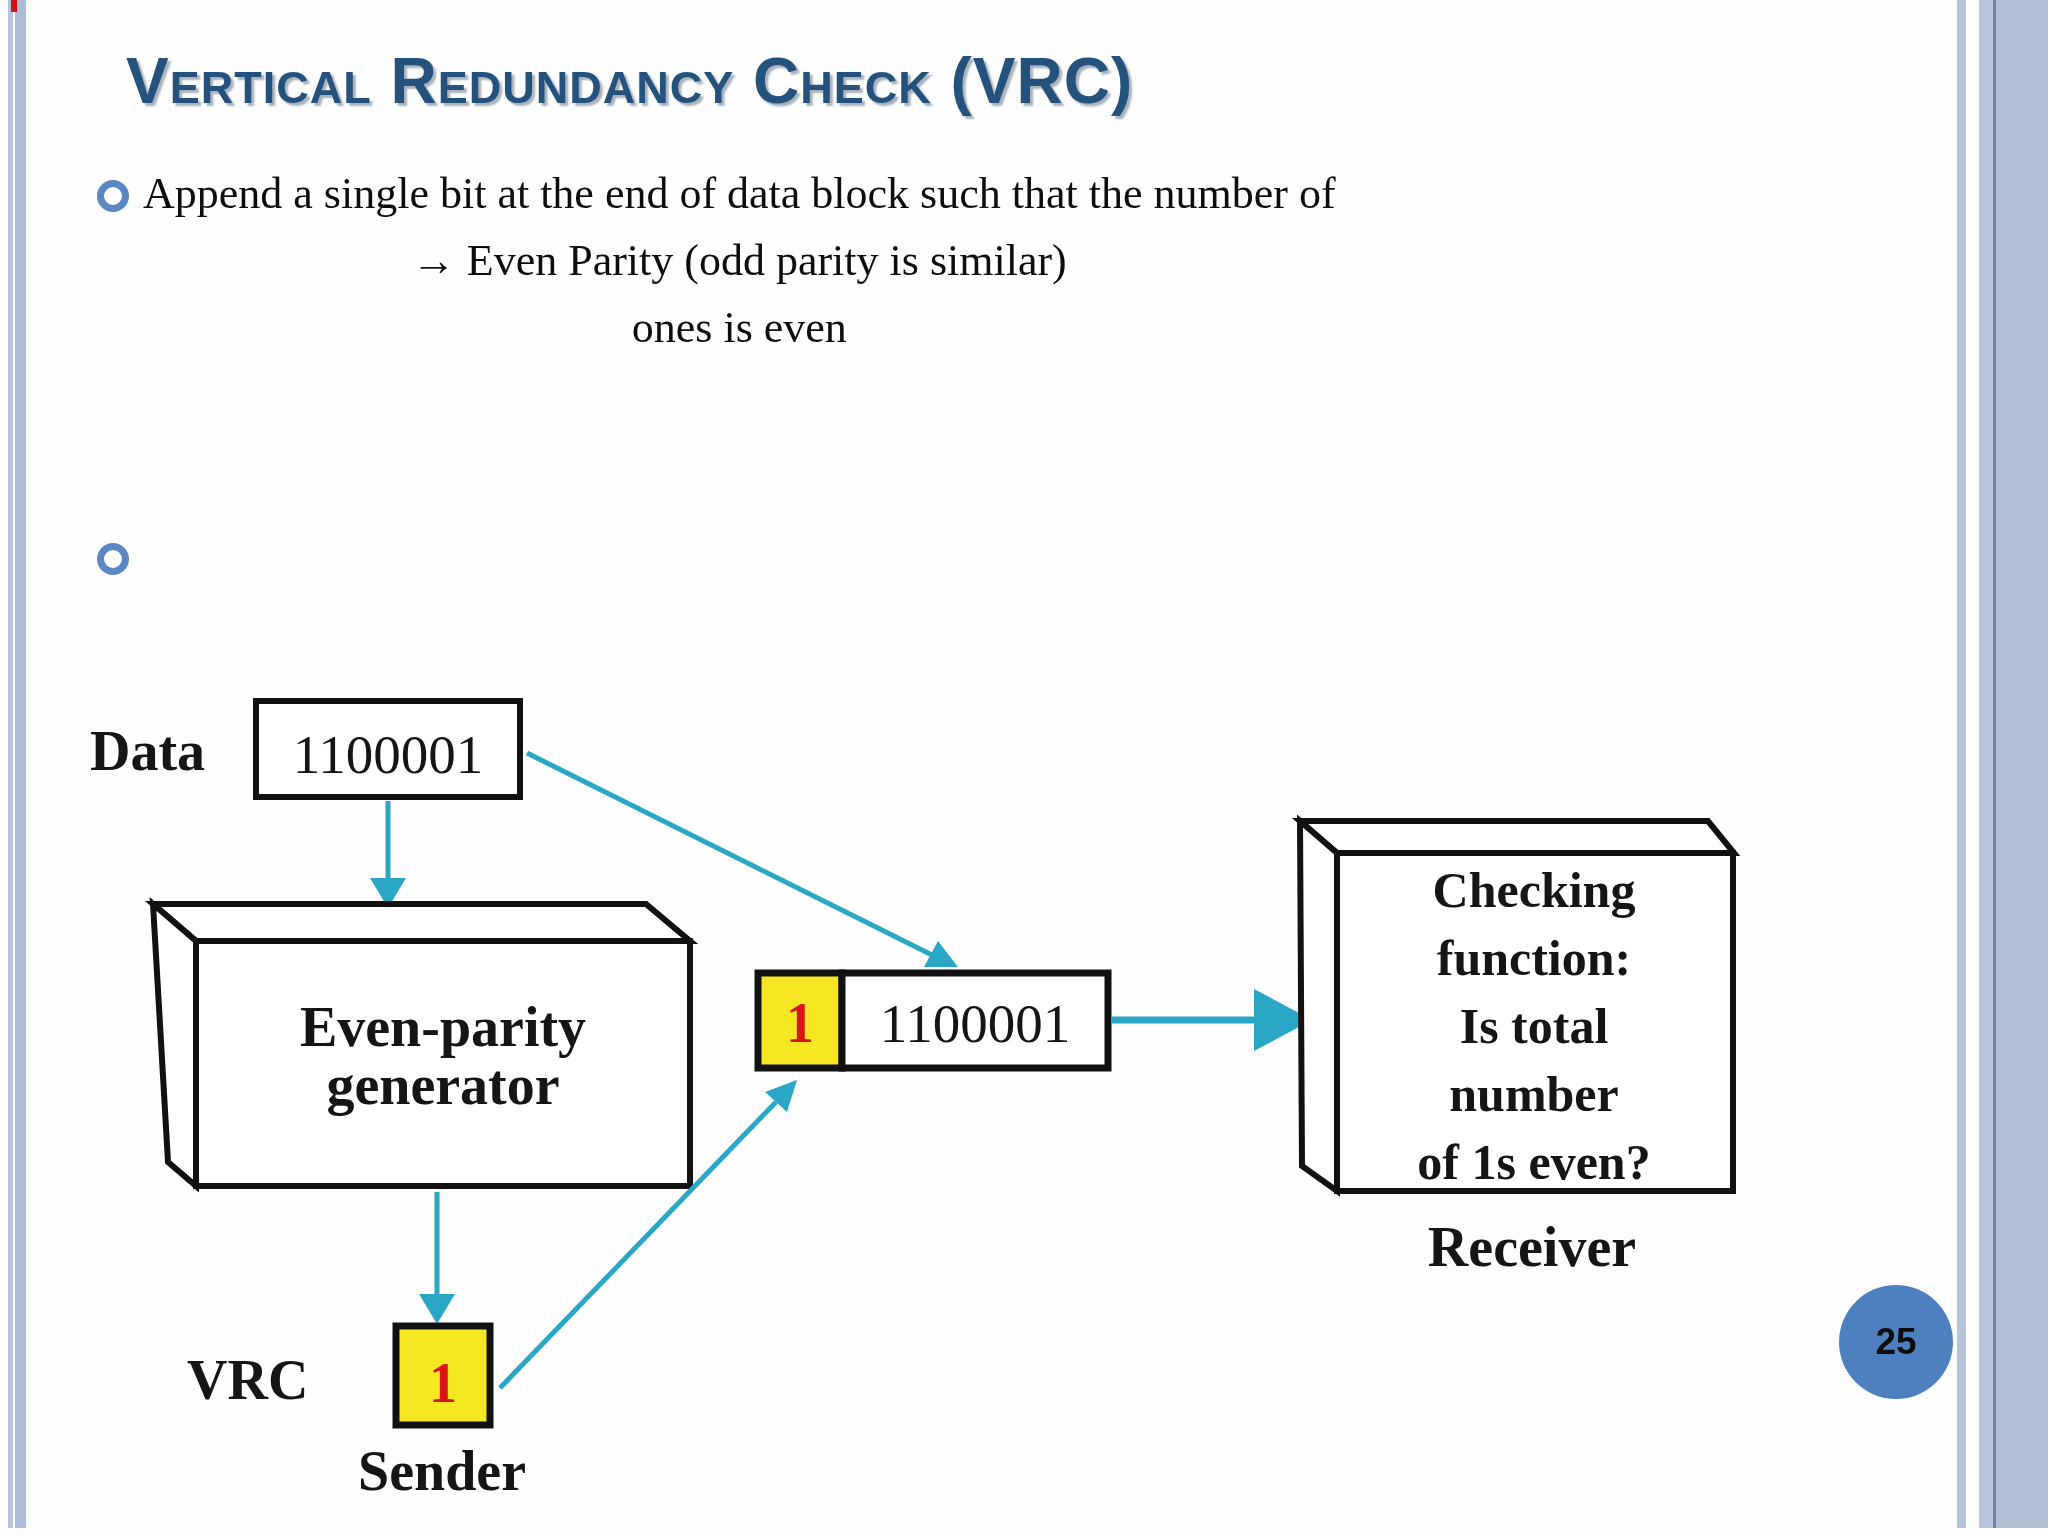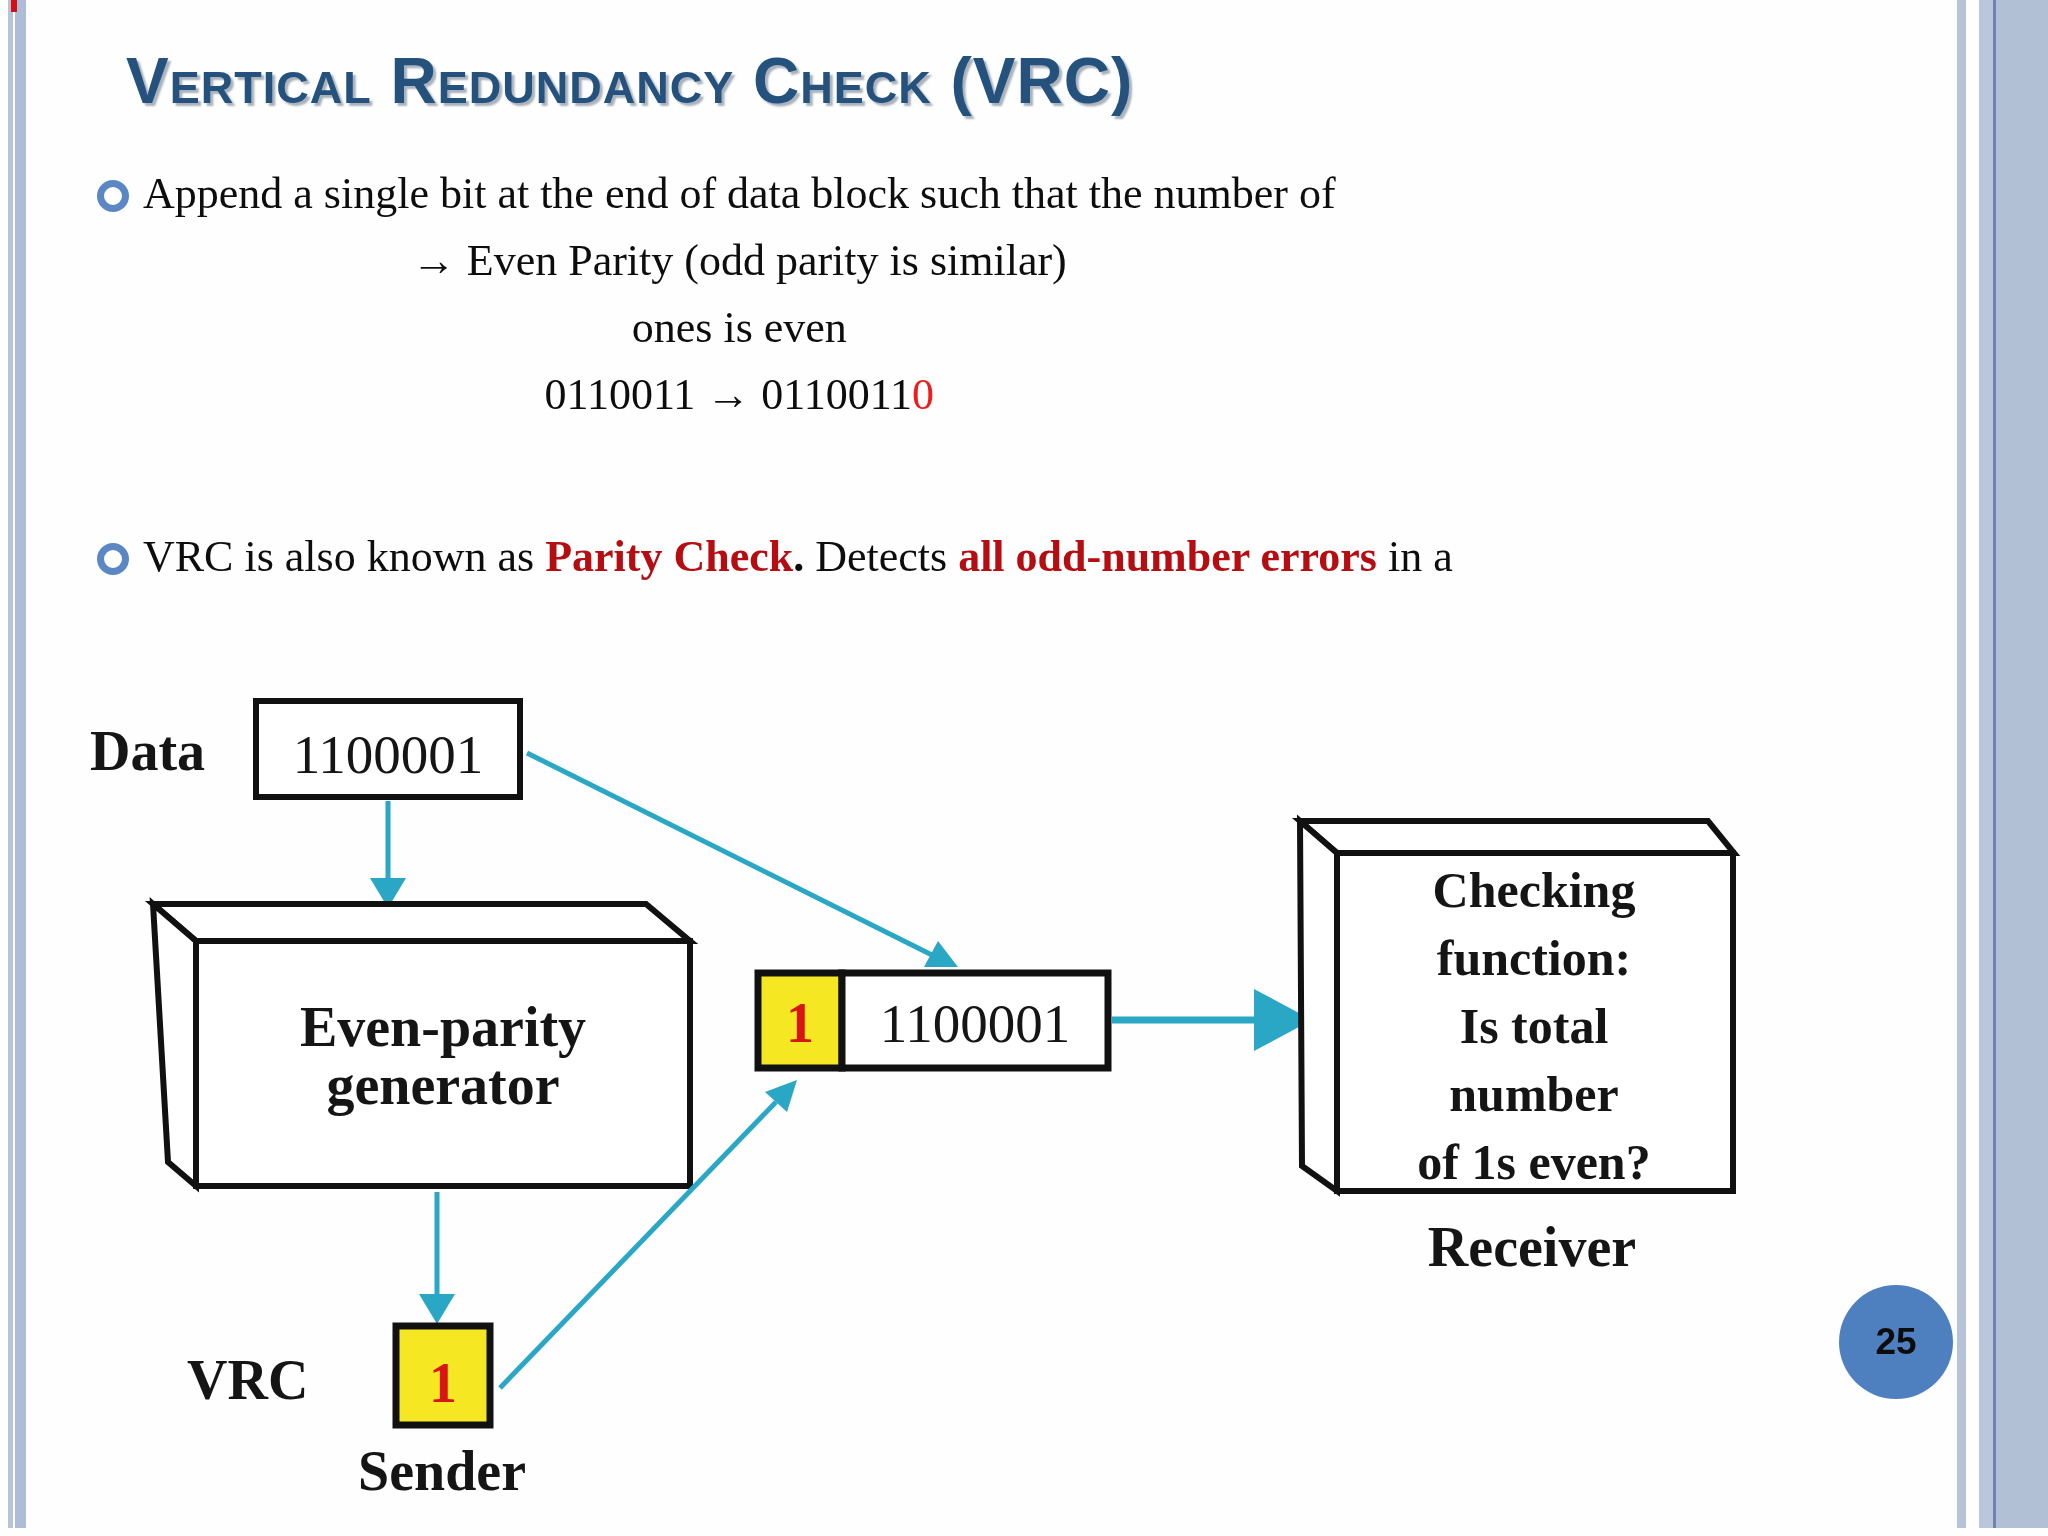--- a/index.html
+++ b/index.html
@@ -47,26 +47,24 @@
   <div class="vbar" style="left:1993px;width:3px;background:#6e84ae;"></div>
   <div class="vbar" style="left:1996px;width:52px;background:#b2c0d6;"></div>
 
   <div class="title">Vertical Redundancy Check (VRC)</div>
 
   <div class="ring ring1"></div>
   <div class="btxt b1">
     <div>Append a single bit at the end of data block such that the number of</div>
     <div>→ Even Parity (odd parity is similar)</div>
     <div>ones is even</div>
-    <div><span>0110011 </span><span>→ </span><span>0110011</span><span class="red">0</span></div>
   </div>
 
   <div class="ring ring2"></div>
   <div class="btxt b2">
-    <div><span>VRC is also known as </span><span class="dred">Parity Check</span><span class="bold">. </span><span>Detects </span><span class="dred">all odd-number errors</span><span> in a</span></div>
   </div>
 
   <svg class="diagram" width="2048" height="1536" viewBox="0 0 2048 1536">
 
     <text x="90" y="770" class="dlab">Data</text>
     <rect x="256" y="701" width="264" height="96" class="shape"></rect>
     <text x="388" y="773" text-anchor="middle" class="dbits">1100001</text>
 
     <line x1="388" y1="801" x2="388" y2="880" stroke-width="5" class="teal"></line>
     <polygon points="370,878 406,878 388,908" class="tealhead"></polygon>

